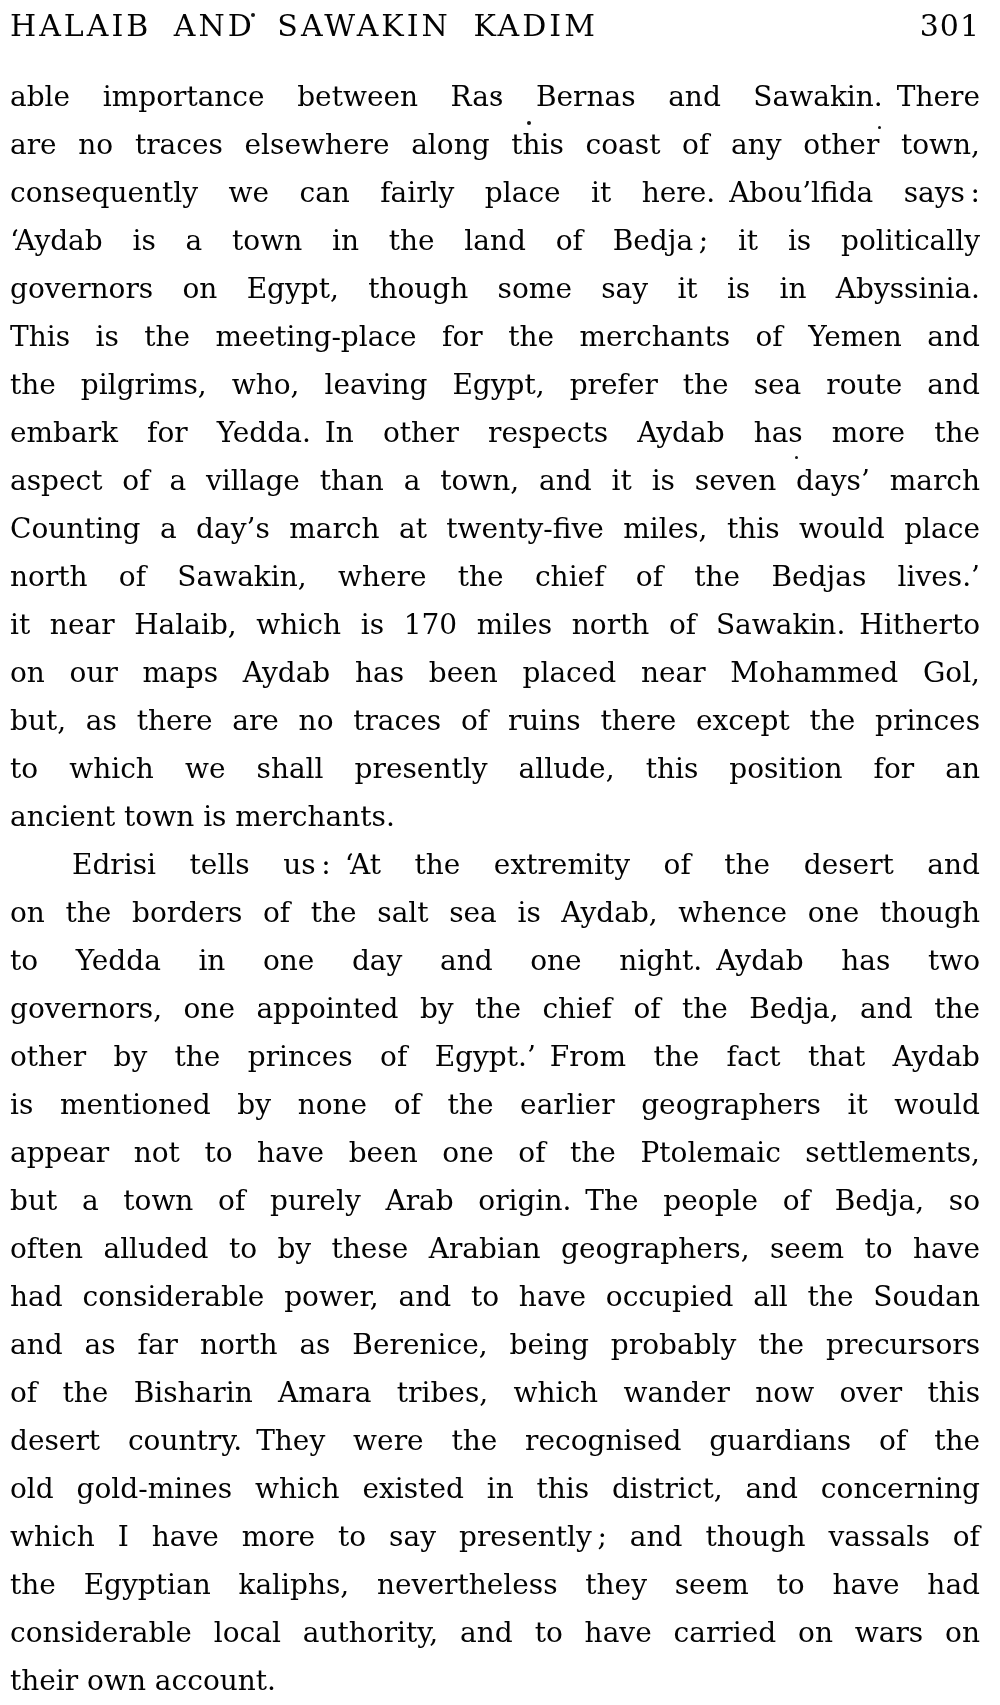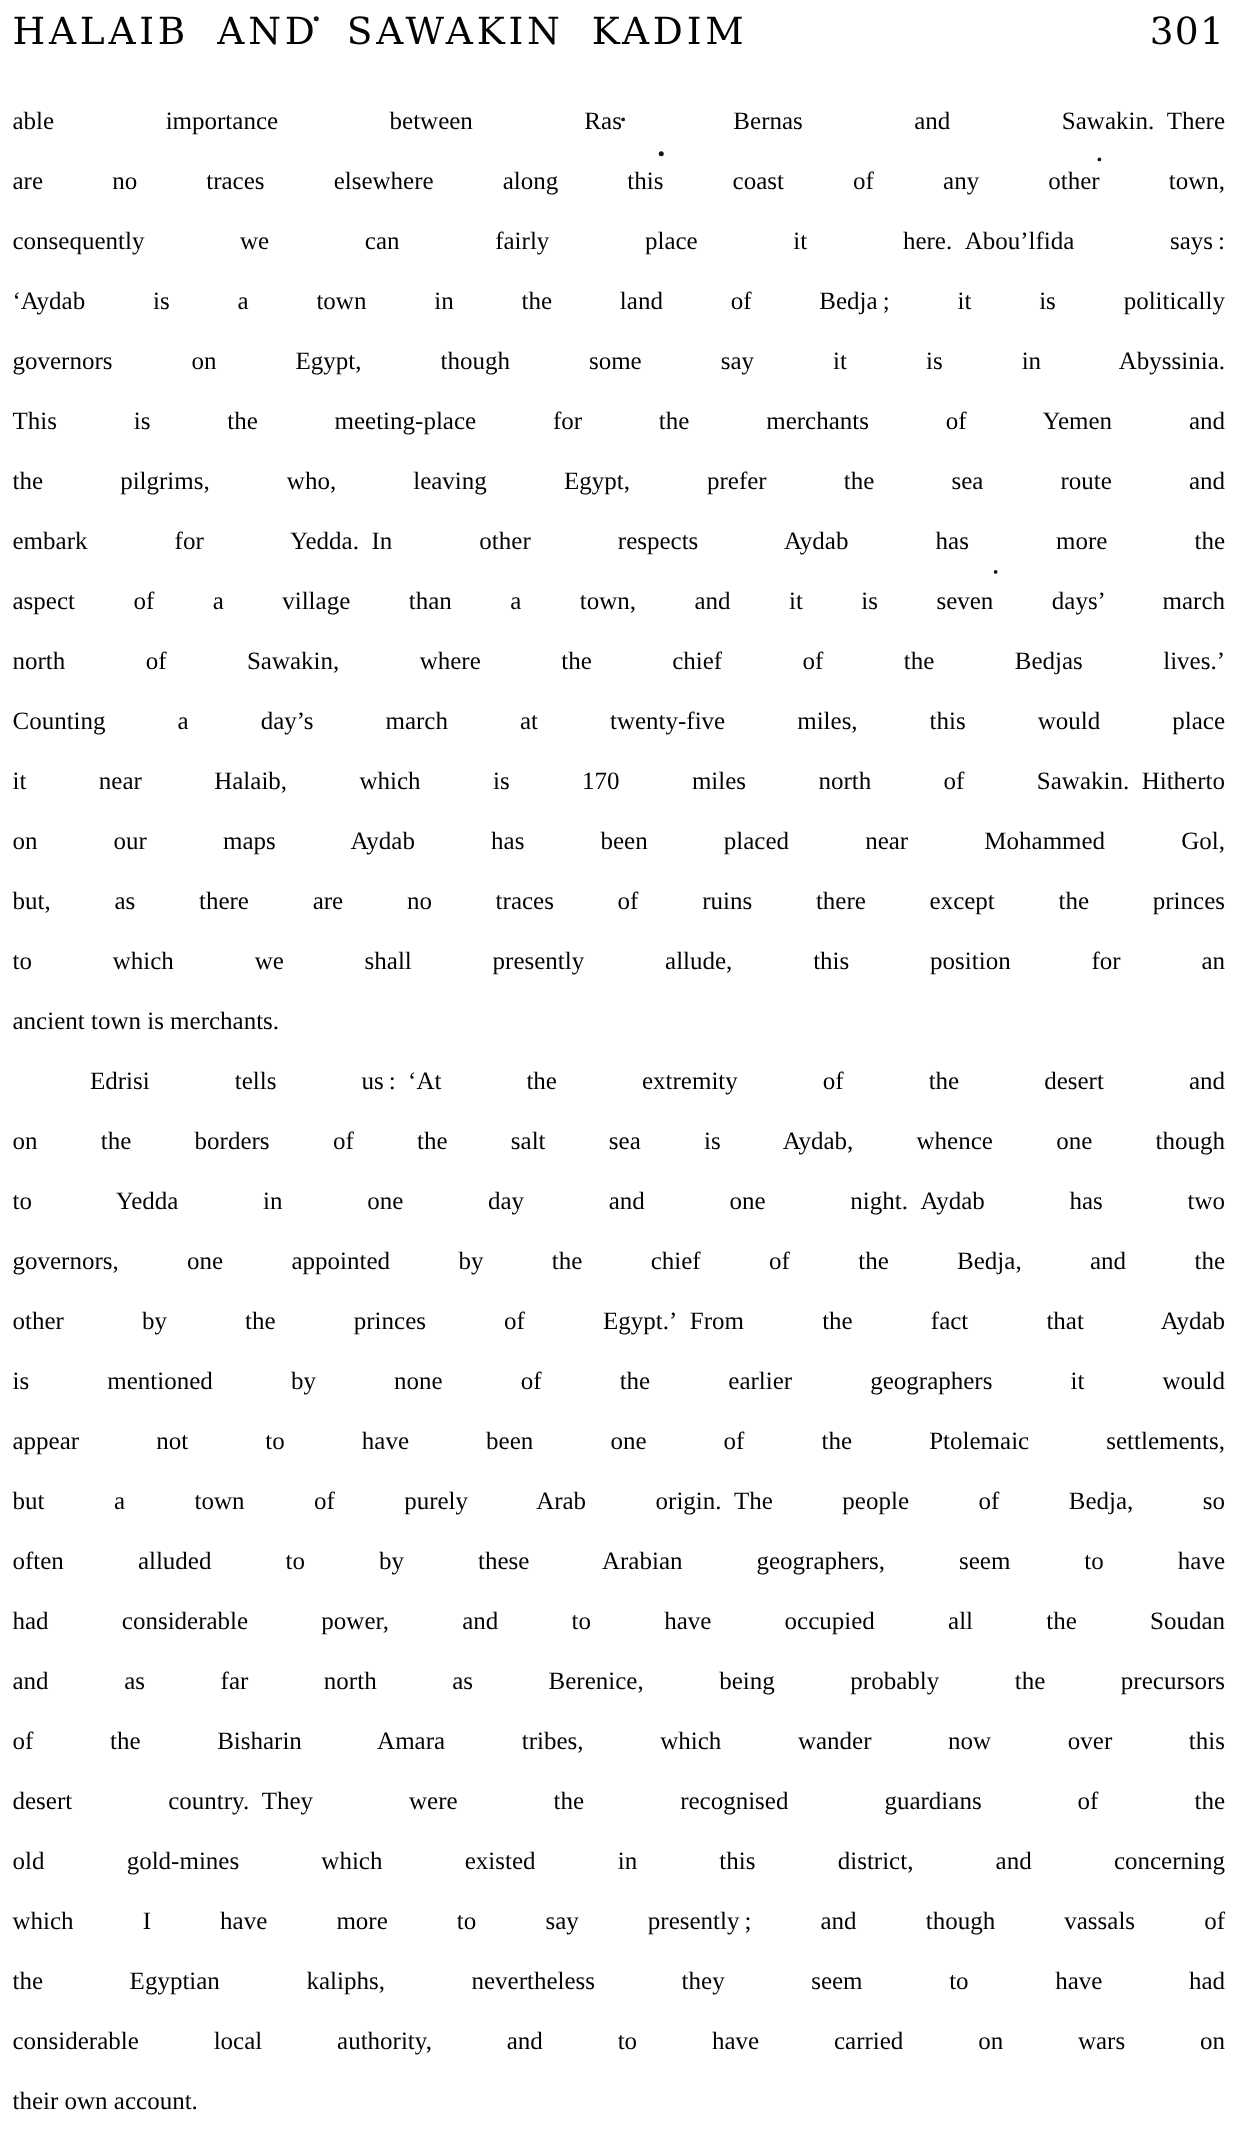--- a/index.html
+++ b/index.html
@@ -35,28 +35,27 @@
     letter-spacing: 1px;
     margin-left: 48px;
   }
   .page-body {
     position: absolute;
     top: 73px;
     left: 10px;
     right: 20px;
   }
   .text-line {
-    font-size: 20px;
+    font-size: 28px;
     line-height: 48px;
     height: 48px;
     text-align: justify;
     text-align-last: justify;
     overflow: visible;
     white-space: normal;
-    font-family: Liberation Serif, serif;
   }
   .text-line.last {
     text-align-last: left;
   }
   .text-line.indent {
     text-indent: 62px;
   }
   .speck {
     position: absolute;
     background: #161616;
@@ -76,22 +75,22 @@
   <div class="page-body">
       <div class="text-line">able importance between Ras Bernas and Sawakin. There</div>
       <div class="text-line">are no traces elsewhere along this coast of any other town,</div>
       <div class="text-line">consequently we can fairly place it here. Abou’lfida says :</div>
       <div class="text-line">‘Aydab is a town in the land of Bedja ; it is politically</div>
       <div class="text-line">governors on Egypt, though some say it is in Abyssinia.</div>
       <div class="text-line">This is the meeting-place for the merchants of Yemen and</div>
       <div class="text-line">the pilgrims, who, leaving Egypt, prefer the sea route and</div>
       <div class="text-line">embark for Yedda. In other respects Aydab has more the</div>
       <div class="text-line">aspect of a village than a town, and it is seven days’ march</div>
+      <div class="text-line">Counting a day’s march at twenty-five miles, this would place</div>
       <div class="text-line">north of Sawakin, where the chief of the Bedjas lives.’</div>
-      <div class="text-line">Counting a day’s march at twenty-five miles, this would place</div>
       <div class="text-line">it near Halaib, which is 170 miles north of Sawakin. Hitherto</div>
       <div class="text-line">on our maps Aydab has been placed near Mohammed Gol,</div>
       <div class="text-line">but, as there are no traces of ruins there except the princes</div>
       <div class="text-line">to which we shall presently allude, this position for an</div>
       <div class="text-line last">ancient town is merchants.</div>
       <div class="text-line indent">Edrisi tells us : ‘At the extremity of the desert and</div>
       <div class="text-line">on the borders of the salt sea is Aydab, whence one though</div>
       <div class="text-line">to Yedda in one day and one night. Aydab has two</div>
       <div class="text-line">governors, one appointed by the chief of the Bedja, and the</div>
       <div class="text-line">other by the princes of Egypt.’ From the fact that Aydab</div>

